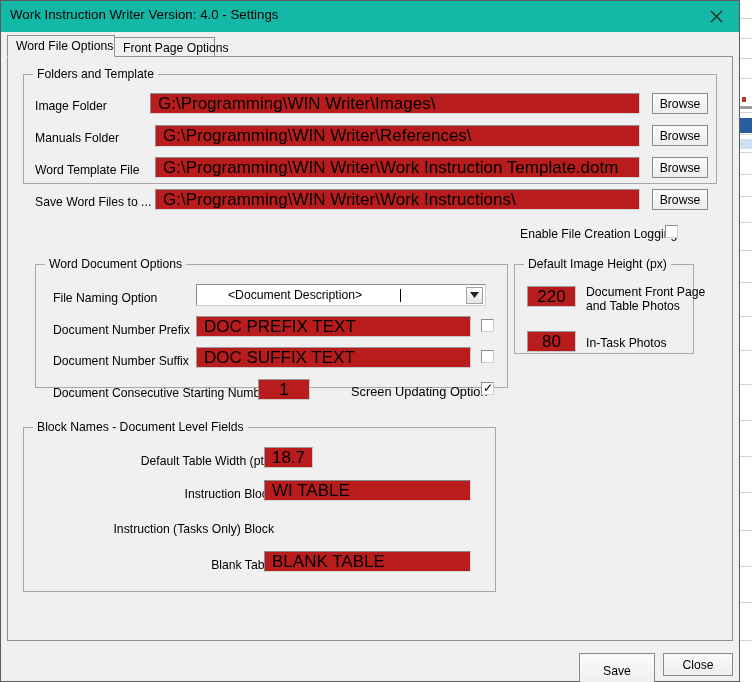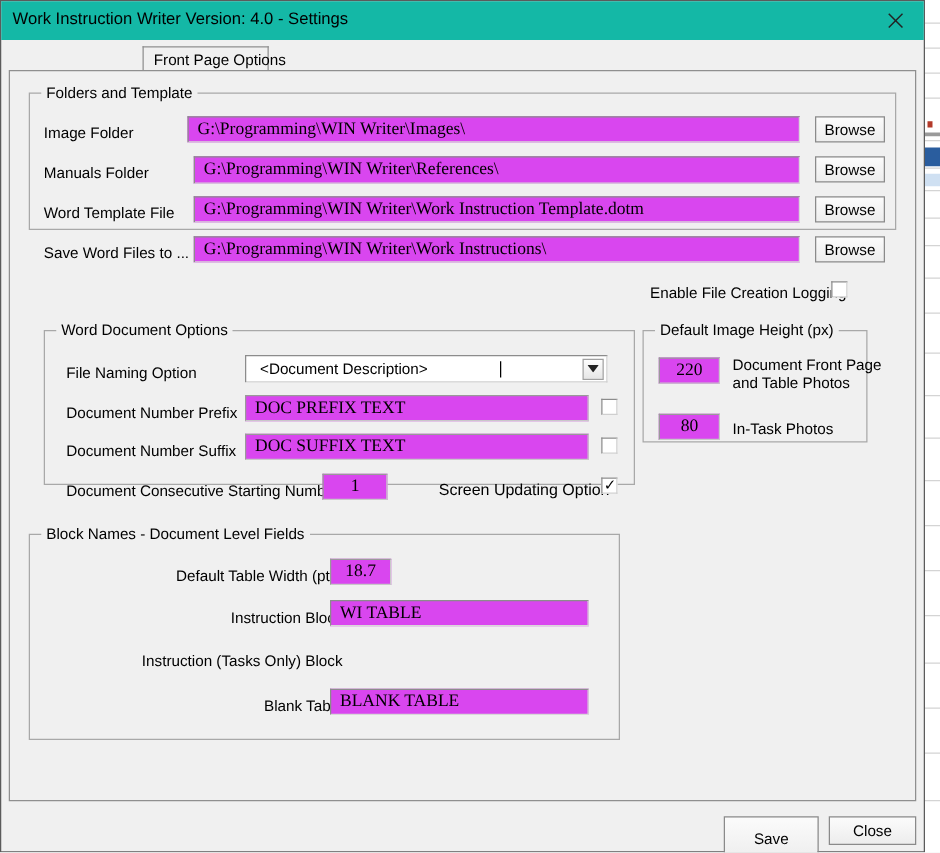--- a/index.html
+++ b/index.html
@@ -164,27 +164,27 @@
     color: #000;
     white-space: nowrap;
     line-height: 14px;
   }
   .lbl.right { text-align: right; }
 
   
   .tfield {
     position: absolute;
     box-sizing: border-box;
-    background: #d946ef;
+    background: #b91c1c;
     border-top: 1px solid #8c8c8c;
     border-left: 1px solid #8c8c8c;
     border-right: 1px solid #d8d8d8;
     border-bottom: 1px solid #d8d8d8;
-    font-family: Liberation Serif, serif;
-    font-size: 14px;
+    font-family: Liberation Sans, sans-serif;
+    font-size: 17px;
     color: #000;
     padding: 0 0 0 7px;
     display: flex;
     align-items: center;
     white-space: nowrap;
     overflow: hidden;
     cursor: text;
   }
   .tfield.boxed {
     border: 1px solid #9a9a9a;
@@ -206,20 +206,21 @@
   .combo {
     position: absolute;
     box-sizing: border-box;
     background: #ffffff;
     border: 1px solid #8c8c8c;
     border-right-color: #d0d0d0;
     border-bottom-color: #d0d0d0;
     display: flex;
     align-items: center;
     cursor: default;
+    padding-left: 20px;
   }
   .combo-text {
     flex: 1;
     font-size: 12.2px;
     color: #000;
     padding-left: 11px;
     white-space: nowrap;
     overflow: hidden;
   }
   .combo-arrow {
@@ -311,20 +312,23 @@
       <div class="title-text">Work Instruction Writer Version: 4.0 - Settings</div>
       <div class="close-btn">
         <svg width="13" height="13" viewBox="0 0 13 13">
           <line x1="1" y1="1" x2="12" y2="12" stroke="#222" stroke-width="1.2"></line>
           <line x1="12" y1="1" x2="1" y2="12" stroke="#222" stroke-width="1.2"></line>
         </svg>
       </div>
     </div>
 
     <div class="tabstrip">
+      <div class="tab active" style="left:0px; width:108px;">
+        <span>Word File Options</span>
+      </div>
       <div class="tab inactive" style="left:107px; width:101px;">
         <span>Front Page Options</span>
       </div>
     </div>
 
     <div class="tabpanel">
 
       <div class="group" style="left:15px; top:17px; width:694px; height:110px;">
         <div class="group-title">Folders and Template</div>
 

